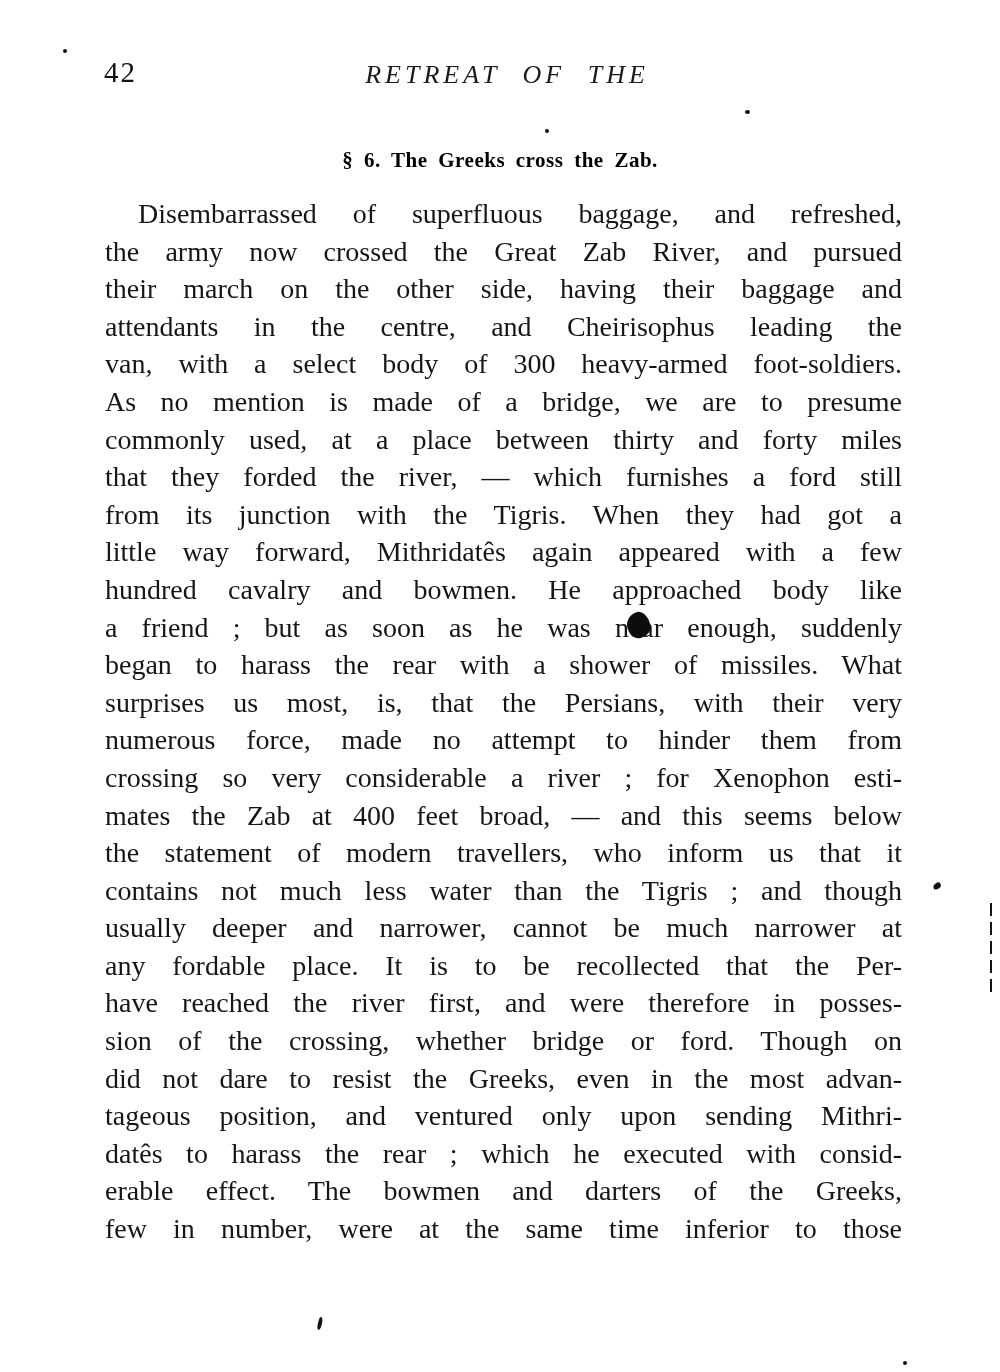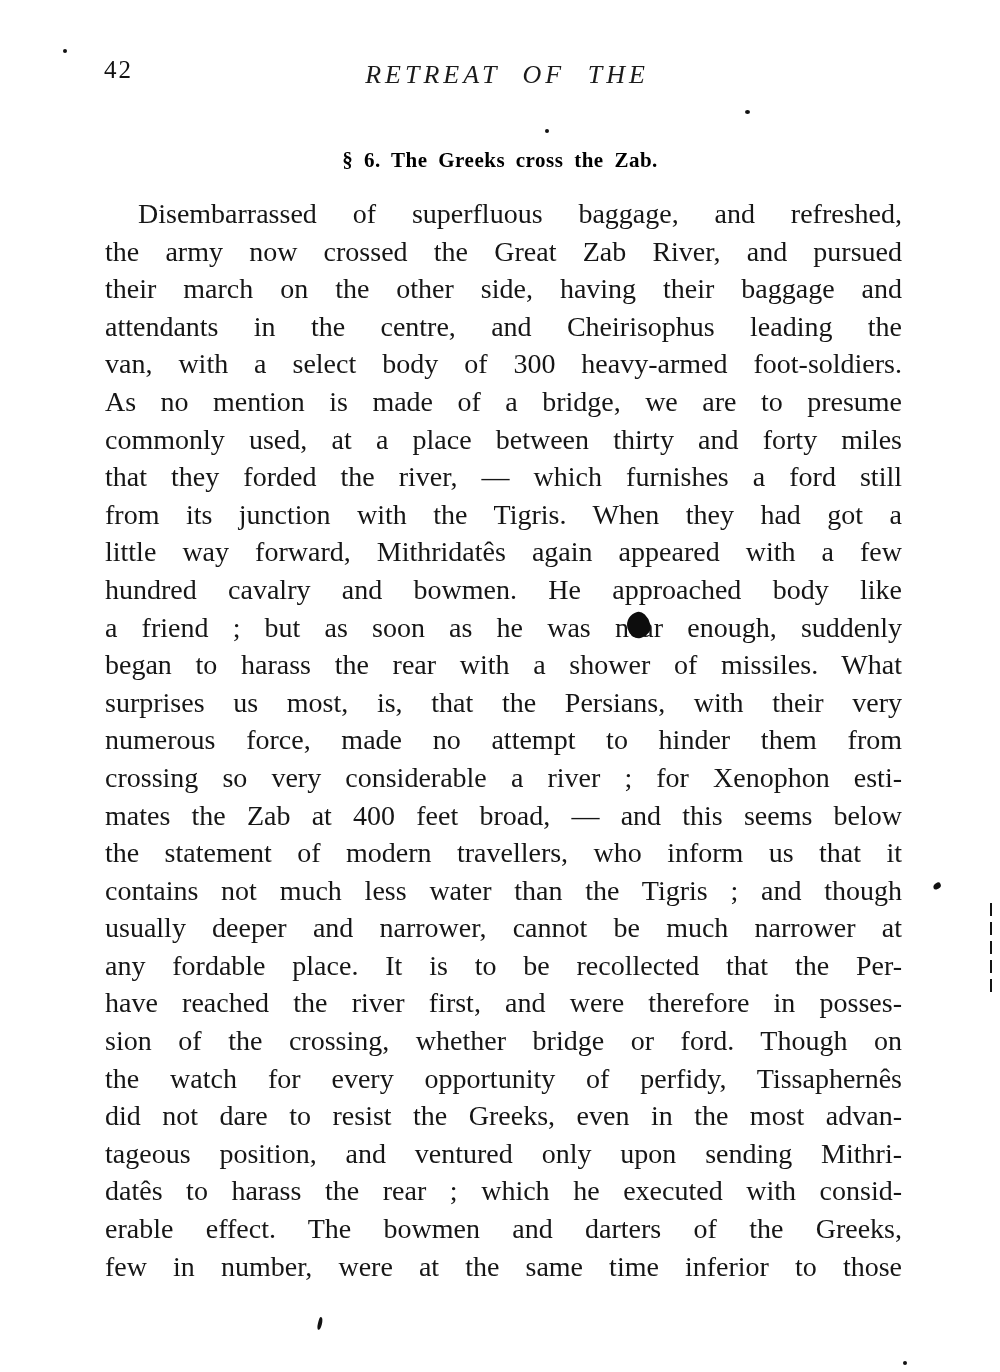--- a/index.html
+++ b/index.html
@@ -13,21 +13,21 @@
     height: 1372px;
     background: #ffffff;
     overflow: hidden;
     font-family: "Liberation Serif", "DejaVu Serif", serif;
     color: #151515;
   }
   .page-number {
     position: absolute;
     left: 104px;
     top: 56px;
-    font-size: 25px;
+    font-size: 29px;
     letter-spacing: 2px;
     color: #111;
     text-align: center;
   }
   .running-title {
     position: absolute;
     left: 0;
     right: 0;
     top: 60px;
     text-align: center;
@@ -118,21 +118,20 @@
       <div class="line">surprises us most, is, that the Persians, with their very</div>
       <div class="line">numerous force, made no attempt to hinder them from</div>
       <div class="line">crossing so very considerable a river ; for Xenophon esti-</div>
       <div class="line">mates the Zab at 400 feet broad, — and this seems below</div>
       <div class="line">the statement of modern travellers, who inform us that it</div>
       <div class="line">contains not much less water than the Tigris ; and though</div>
       <div class="line">usually deeper and narrower, cannot be much narrower at</div>
       <div class="line">any fordable place.  It is to be recollected that the Per-</div>
       <div class="line">have reached the river first, and were therefore in posses-</div>
       <div class="line">sion of the crossing, whether bridge or ford.  Though on</div>
-      <div class="line">the watch for every opportunity of perfidy, Tissaphernês</div>
       <div class="line">did not dare to resist the Greeks, even in the most advan-</div>
       <div class="line">tageous position, and ventured only upon sending Mithri-</div>
       <div class="line">datês to harass the rear ; which he executed with consid-</div>
       <div class="line">erable effect.  The bowmen and darters of the Greeks,</div>
       <div class="line">few in number, were at the same time inferior to those</div>
     </div>
 
   <div class="artifact ink-blot"></div>
   <div class="artifact speck-top-left"></div>
   <div class="artifact speck-header"></div>

